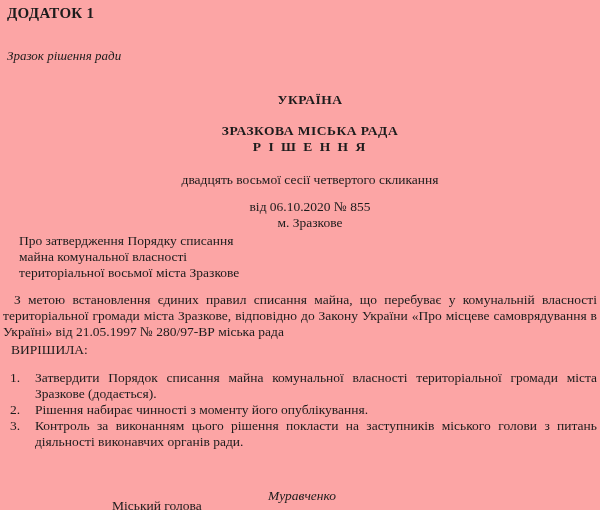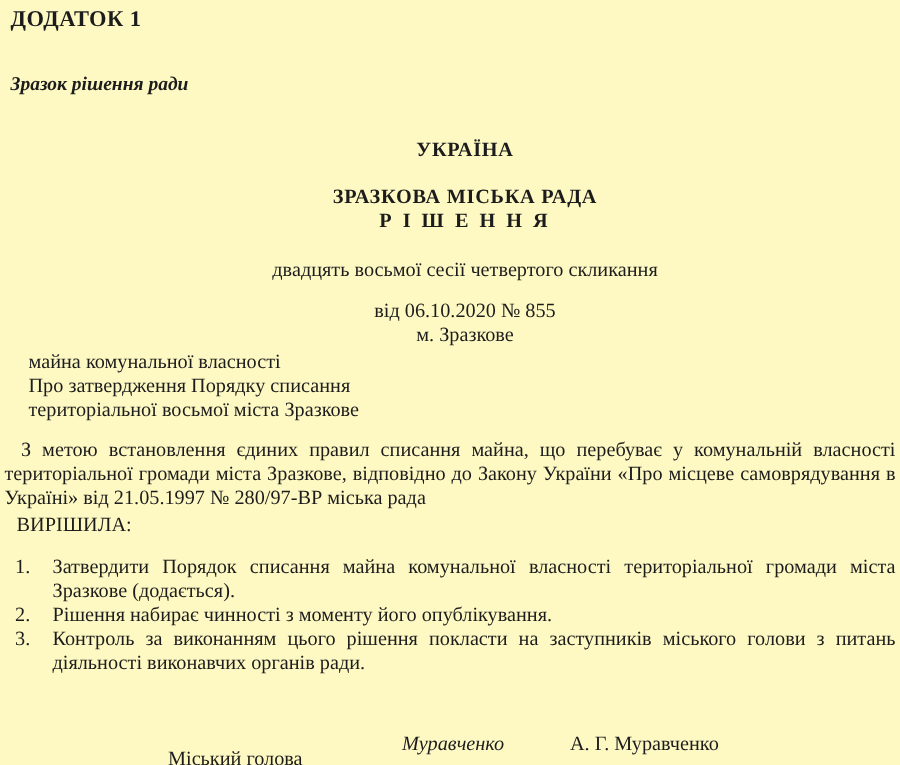--- a/index.html
+++ b/index.html
@@ -1,40 +1,39 @@
 <!DOCTYPE html>
 <html><head>
 <meta charset="utf-8">
 <style>
   html, body { margin: 0; padding: 0; }
   .page {
     position: relative;
     width: 600px;
     height: 510px;
-    background: #fef9c3;
+    background: #fca5a5;
     font-family: "Liberation Serif", "DejaVu Serif", serif;
     color: #1c1c1c;
     font-size: 13.5px;
     line-height: 16px;
     overflow: hidden;
   }
   .abs { position: absolute; }
   .center { left: 0; width: 100%; text-align: center; margin-left: 10px; }
 
   .appendix {
     left: 7px; top: 5px;
     font-size: 15px;
     font-weight: bold;
     letter-spacing: 0.3px;
   }
   .sample-note {
     left: 7px; top: 48px;
     font-style: italic;
     font-size: 13px;
-    font-weight: bold;
   }
   .country   { top: 92px;  font-weight: bold; letter-spacing: 0.5px; }
   .council   { top: 123px; font-weight: bold; letter-spacing: 0.5px; }
   .doc-type  { top: 139px; font-weight: bold; letter-spacing: 2px; }
   .session   { top: 172px; }
   .date-num  { top: 199px; }
   .city      { top: 215px; }
 
   .subject {
     left: 19px; top: 233px;
@@ -87,22 +86,22 @@
 
   <div class="abs center session">двадцять восьмої сесії четвертого скликання</div>
 
   <div class="abs center doc-type">Р І Ш Е Н Н Я</div>
 
   <div class="abs center date-num">від 06.10.2020 № 855</div>
 
   <div class="abs center city">м. Зразкове</div>
 
   <div class="abs subject">
+    <div>Про затвердження Порядку списання</div>
     <div>майна комунальної власності</div>
-    <div>Про затвердження Порядку списання</div>
     <div>територіальної восьмої міста Зразкове</div>
   </div>
 
   <div class="abs preamble">З метою встановлення єдиних правил списання майна, що перебуває у комунальній власності територіальної громади міста Зразкове, відповідно до Закону України «Про місцеве самоврядування в Україні» від 21.05.1997 № 280/97-ВР міська рада</div>
 
   <div class="abs resolved">ВИРІШИЛА:</div>
 
   <div class="abs decision-list">
     <div class="decision-item">
       <span class="num">1.</span>
@@ -114,16 +113,15 @@
     </div>
     <div class="decision-item">
       <span class="num">3.</span>
       <span>Контроль за виконанням цього рішення покласти на заступників міського голови з питань діяльності виконавчих органів ради.</span>
     </div>
   </div>
 
   <div class="abs signature-row">
     <span class="sig-role">Міський голова</span>
     <span class="sig-script">Муравченко</span>
-    <span class="sig-name">А. Г. Муравченко</span>
   </div>
 
 </div>
 
 </body></html>

